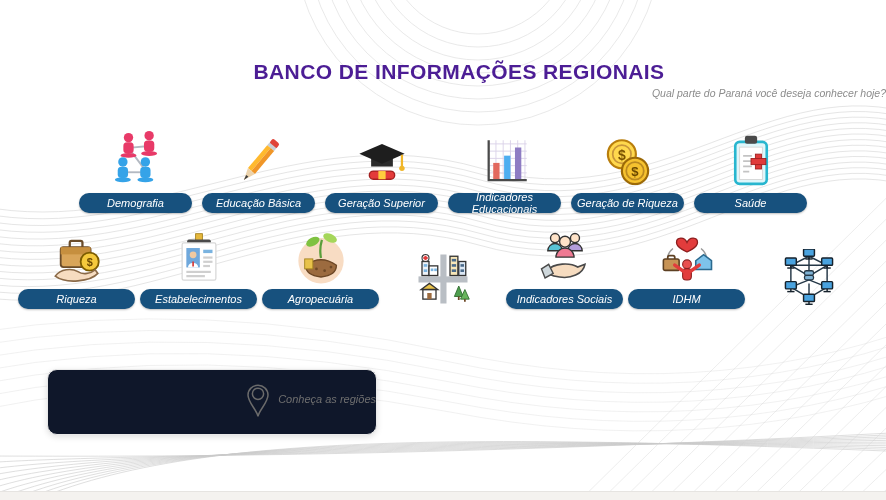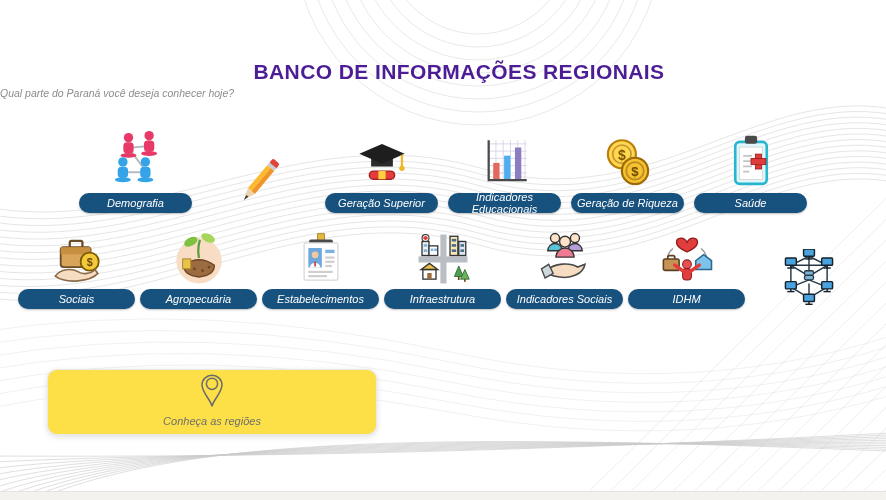--- a/index.html
+++ b/index.html
@@ -1,35 +1,35 @@
 <!DOCTYPE html>
 <html><head>
 <meta charset="utf-8">
 <style>
   html,body{margin:0;padding:0;background:#fff;}
   .stage{position:relative;width:886px;height:500px;background:#ffffff;overflow:hidden;
          font-family:"Liberation Sans", sans-serif;}
   #bg-svg{position:absolute;inset:0;pointer-events:none;}
   .title{position:absolute;top:60px;left:16px;width:100%;text-align:center;
          font-size:21px;font-weight:bold;letter-spacing:.4px;color:#4c1d95;}
-  .subtitle{position:absolute;top:87px;left:0;width:100%;text-align:left;
+  .subtitle{position:absolute;top:87px;left:0;width:100%;text-align:right;
             font-size:10.5px;font-style:italic;color:#8c8c8c;}
   .cat-row{position:absolute;display:flex;align-items:flex-end;}
   .row1{top:131px;left:79px;gap:10px;}
   .row2{top:229px;left:18px;gap:5px;}
   .cat{display:flex;flex-direction:column;align-items:center;}
   .row1 .cat{width:113px;}
   .row2 .cat{width:117px;}
   .icon-box{height:60px;display:flex;align-items:flex-end;justify-content:center;margin-bottom:2px;}
   .row2 .icon-box{height:58px;}
   .pill{width:100%;height:20px;border-radius:11px;background:#17517e;color:#fff;
         display:flex;align-items:center;justify-content:center;
         font-size:11px;font-style:italic;cursor:pointer;box-shadow:0 1px 2px rgba(0,0,0,.25);text-align:center;}
-  .card{position:absolute;background:#fde047;border:1px solid #e9e9e9;border-radius:10px;
-        box-shadow:0 2px 6px rgba(0,0,0,.13);display:flex;flex-direction:column;
+  .card{position:absolute;background:#0f172a;border:1px solid #e9e9e9;border-radius:10px;
+        box-shadow:0 2px 6px rgba(0,0,0,.13);display:flex;flex-direction:row;
         align-items:center;justify-content:flex-end;cursor:pointer;}
   .card-regions{left:47px;top:369px;width:328px;height:64px;}
   .card-more{left:380px;top:369px;width:113px;height:66px;}
   .card-label{font-size:11px;font-style:italic;color:#6f6f6f;margin-bottom:7px;}
   .bottom-strip{position:absolute;left:0;bottom:0;width:100%;height:8px;
                 background:#f4f2ef;border-top:1px solid #e6e4e1;}
 </style>
 </head>
 <body>
 
@@ -139,20 +139,21 @@
           <g transform="rotate(40 32 32)">
             <rect x="27" y="2" width="10" height="7" rx="2.5" fill="#e04338"></rect>
             <rect x="27" y="8" width="10" height="4" fill="#c9ced4"></rect>
             <rect x="27" y="12" width="5" height="33" fill="#ffb92e"></rect>
             <rect x="32" y="12" width="5" height="33" fill="#f09628"></rect>
             <polygon points="27,45 37,45 32,58" fill="#ecd3ac"></polygon>
             <polygon points="30.4,52 33.6,52 32,58" fill="#3b3b3b"></polygon>
           </g>
         </svg>
       </div>
+      <div class="pill">Educação Básica</div>
     </div>
 
     <div class="cat">
       <div class="icon-box">
         <svg width="58" height="58" viewBox="0 0 64 64">
           <rect x="18" y="42" width="28" height="9" rx="4.5" fill="#e43b3b" stroke="#a32020" stroke-width="1.5"></rect>
           <rect x="28" y="42" width="8" height="9" fill="#ffcf3e"></rect>
           <polygon points="20,26 44,26 44,37 20,37" fill="#2b2b2b"></polygon>
           <polygon points="32,12 57,23 32,34 7,23" fill="#1e1e1e"></polygon>
           <line x1="54" y1="24" x2="54" y2="37" stroke="#f0b62a" stroke-width="2.5"></line>
@@ -228,38 +229,21 @@
       <div class="icon-box">
         <svg width="58" height="58" viewBox="0 0 64 64">
           <path d="M24 20 v-5 a2 2 0 0 1 2 -2 h10 a2 2 0 0 1 2 2 v5" fill="none" stroke="#6b4c2a" stroke-width="2.5"></path>
           <rect x="14" y="20" width="33" height="22" rx="3" fill="#d9a55a" stroke="#6b4c2a" stroke-width="2"></rect>
           <rect x="14" y="20" width="33" height="8" fill="#c68f3f"></rect>
           <circle cx="46" cy="36" r="10" fill="#f5c93c" stroke="#7c5c00" stroke-width="2"></circle>
           <text x="46" y="41" font-size="12" font-weight="bold" fill="#6d4a00" text-anchor="middle" font-family="'Liberation Sans',sans-serif">$</text>
           <path d="M8 52 C14 44 26 43 33 47 C39 51 47 49 52 45 L55 49 C47 58 20 61 8 52 Z" fill="#f6dcc0" stroke="#8a6a48" stroke-width="1.8"></path>
         </svg>
       </div>
-      <div class="pill">Sociais</div>
-    </div>
-
-    <div class="cat">
-      <div class="icon-box">
-        <svg width="58" height="58" viewBox="0 0 64 64">
-          <circle cx="32" cy="35" r="25" fill="#f8dcc3"></circle>
-          <path d="M32 32 Q30 22 33 12" fill="none" stroke="#5a9e3a" stroke-width="2.5"></path>
-          <ellipse cx="23" cy="14" rx="8" ry="4.5" fill="#7fc241" transform="rotate(-28 23 14)"></ellipse>
-          <ellipse cx="42" cy="10" rx="8" ry="4.5" fill="#a5d65a" transform="rotate(24 42 10)"></ellipse>
-          <path d="M15 40 Q32 28 49 40 Q49 51 32 53 Q15 51 15 40 Z" fill="#9c6b3f" stroke="#6e4826" stroke-width="1.5"></path>
-          <rect x="14" y="33" width="9" height="11" fill="#e8c24a" stroke="#a5841f" stroke-width="1"></rect>
-          <circle cx="27" cy="44" r="1.5" fill="#6e4826"></circle>
-            <circle cx="36" cy="46" r="1.5" fill="#6e4826"></circle>
-            <circle cx="43" cy="42" r="1.5" fill="#6e4826"></circle>
-        </svg>
-      </div>
-      <div class="pill">Agropecuária</div>
+      <div class="pill">Riqueza</div>
     </div>
 
     <div class="cat">
       <div class="icon-box">
         <svg width="54" height="56" viewBox="0 0 64 64">
           <rect x="28" y="2" width="8" height="11" fill="#e6b83c" stroke="#a07c15" stroke-width="1"></rect>
           <rect x="18" y="9" width="28" height="5" rx="2" fill="#4a4a4a"></rect>
           <rect x="12" y="13" width="40" height="44" rx="2" fill="#ffffff" stroke="#d8d8d8" stroke-width="1.5"></rect>
           <rect x="17" y="19" width="16" height="23" fill="#6fa8dc"></rect>
           <circle cx="25" cy="27" r="4" fill="#f0c9a0"></circle>
@@ -273,20 +257,37 @@
               <rect x="17" y="46" width="29" height="2.6"></rect>
               <rect x="17" y="51" width="22" height="2.6"></rect>
             </g>
         </svg>
       </div>
       <div class="pill">Estabelecimentos</div>
     </div>
 
     <div class="cat">
       <div class="icon-box">
+        <svg width="58" height="58" viewBox="0 0 64 64">
+          <circle cx="32" cy="35" r="25" fill="#f8dcc3"></circle>
+          <path d="M32 32 Q30 22 33 12" fill="none" stroke="#5a9e3a" stroke-width="2.5"></path>
+          <ellipse cx="23" cy="14" rx="8" ry="4.5" fill="#7fc241" transform="rotate(-28 23 14)"></ellipse>
+          <ellipse cx="42" cy="10" rx="8" ry="4.5" fill="#a5d65a" transform="rotate(24 42 10)"></ellipse>
+          <path d="M15 40 Q32 28 49 40 Q49 51 32 53 Q15 51 15 40 Z" fill="#9c6b3f" stroke="#6e4826" stroke-width="1.5"></path>
+          <rect x="14" y="33" width="9" height="11" fill="#e8c24a" stroke="#a5841f" stroke-width="1"></rect>
+          <circle cx="27" cy="44" r="1.5" fill="#6e4826"></circle>
+            <circle cx="36" cy="46" r="1.5" fill="#6e4826"></circle>
+            <circle cx="43" cy="42" r="1.5" fill="#6e4826"></circle>
+        </svg>
+      </div>
+      <div class="pill">Agropecuária</div>
+    </div>
+
+    <div class="cat">
+      <div class="icon-box">
         <svg width="56" height="56" viewBox="0 0 64 64">
           <rect x="29" y="4" width="7" height="56" fill="#b9bec4"></rect>
           <rect x="4" y="29" width="56" height="7" fill="#b9bec4"></rect>
           <rect x="8" y="12" width="8" height="16" fill="#eef2f7" stroke="#333" stroke-width="1.5"></rect>
           <rect x="16" y="17" width="10" height="11" fill="#ffffff" stroke="#333" stroke-width="1.5"></rect>
           <circle cx="12" cy="8" r="4" fill="#fff" stroke="#333" stroke-width="1.2"></circle>
           <g fill="#e03a3a">
               <rect x="10.8" y="5.5" width="2.4" height="5"></rect>
               <rect x="9.5" y="6.8" width="5" height="2.4"></rect>
             </g>
@@ -309,21 +310,20 @@
           <polygon points="7,44 16.5,37 26,44" fill="#e8c24a" stroke="#333" stroke-width="1.5"></polygon>
           <rect x="14" y="48" width="5" height="7" fill="#9c6b3f"></rect>
           <g>
               <polygon points="45,52 50,40 55,52" fill="#4f9e4f" stroke="#2d6a2d" stroke-width="1"></polygon>
               <rect x="49" y="52" width="2" height="4" fill="#6e4826"></rect>
              <polygon points="52,55 57,44 62,55" fill="#69b55e" stroke="#2d6a2d" stroke-width="1"></polygon>
               <rect x="56" y="55" width="2" height="3" fill="#6e4826"></rect>
             </g>
         </svg>
       </div>
-      <div class="pill">Infraestrutura</div>
     </div>
 
     <div class="cat">
       <div class="icon-box">
         <svg width="58" height="58" viewBox="0 0 64 64">
           <g stroke="#333" stroke-width="1.5">
             <circle cx="21" cy="10" r="5" fill="#ffe3c8"></circle>
               <path d="M13 24 a8 8 0 0 1 16 0 Z" fill="#59c4d6"></path>
             <circle cx="43" cy="10" r="5" fill="#ffe3c8"></circle>
               <path d="M35 24 a8 8 0 0 1 16 0 Z" fill="#b39ddb"></path>

